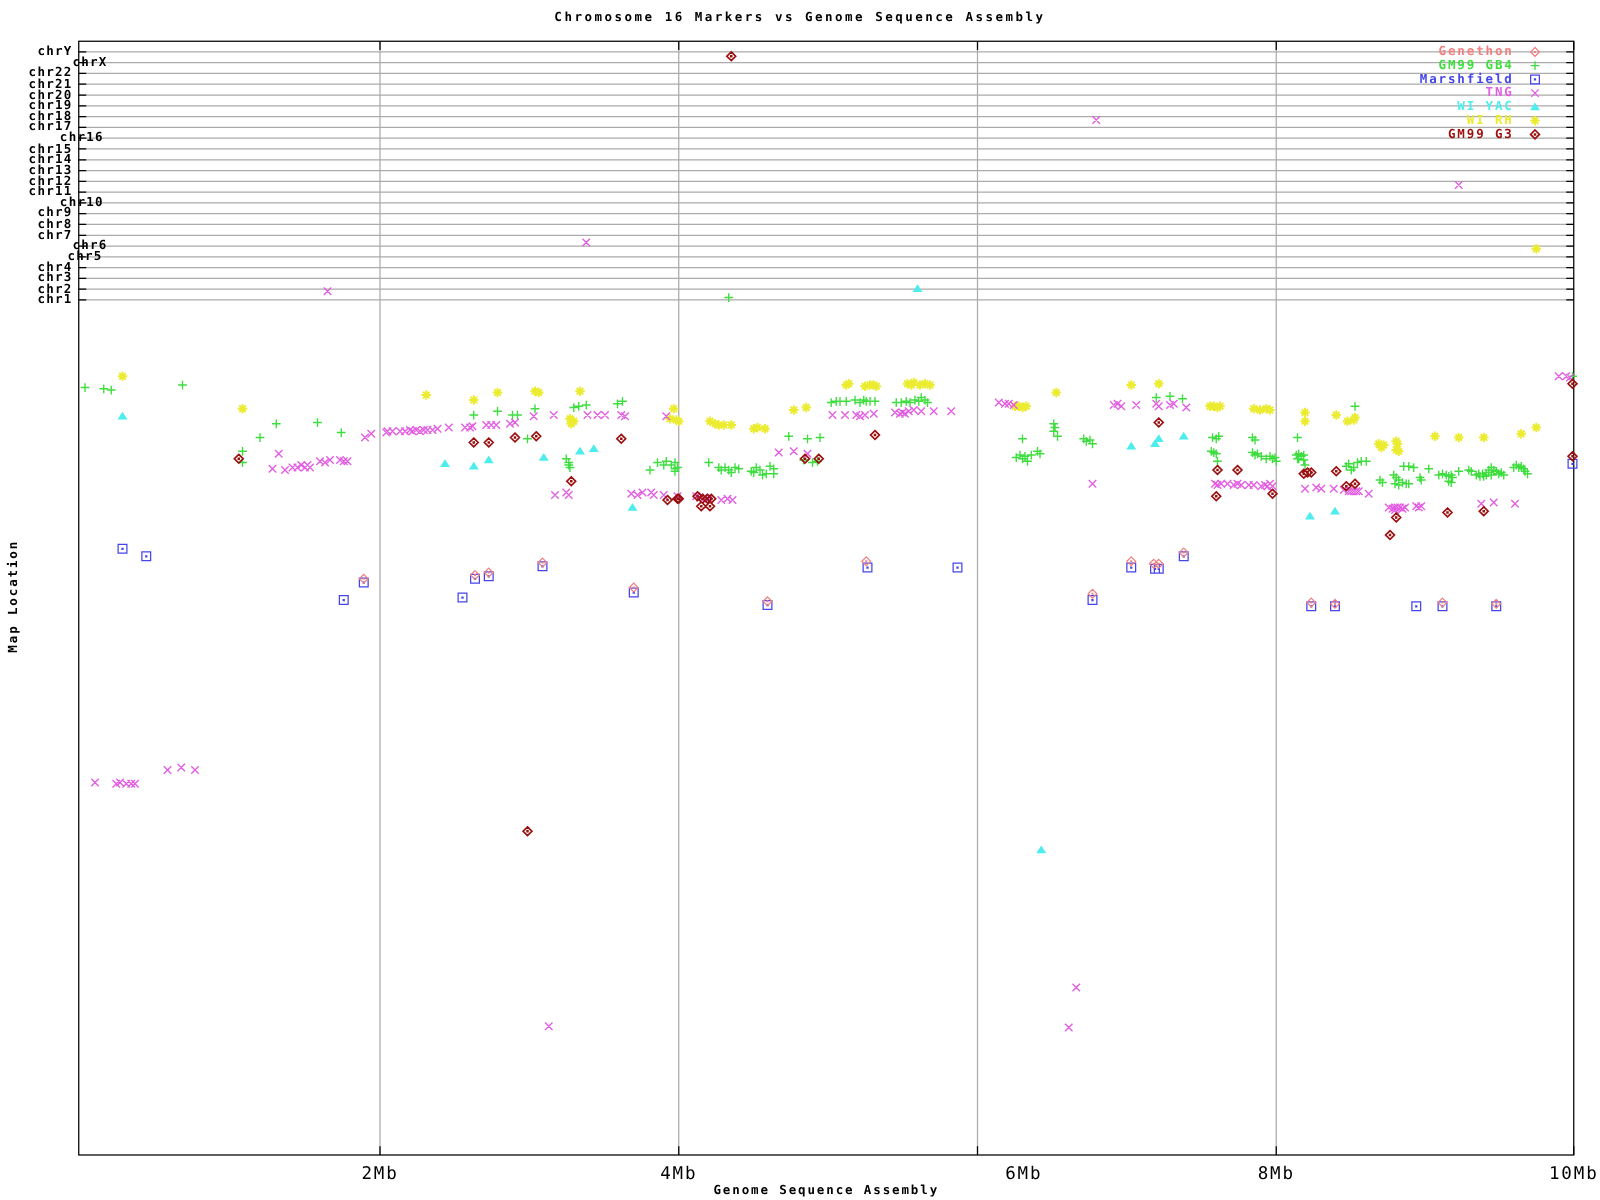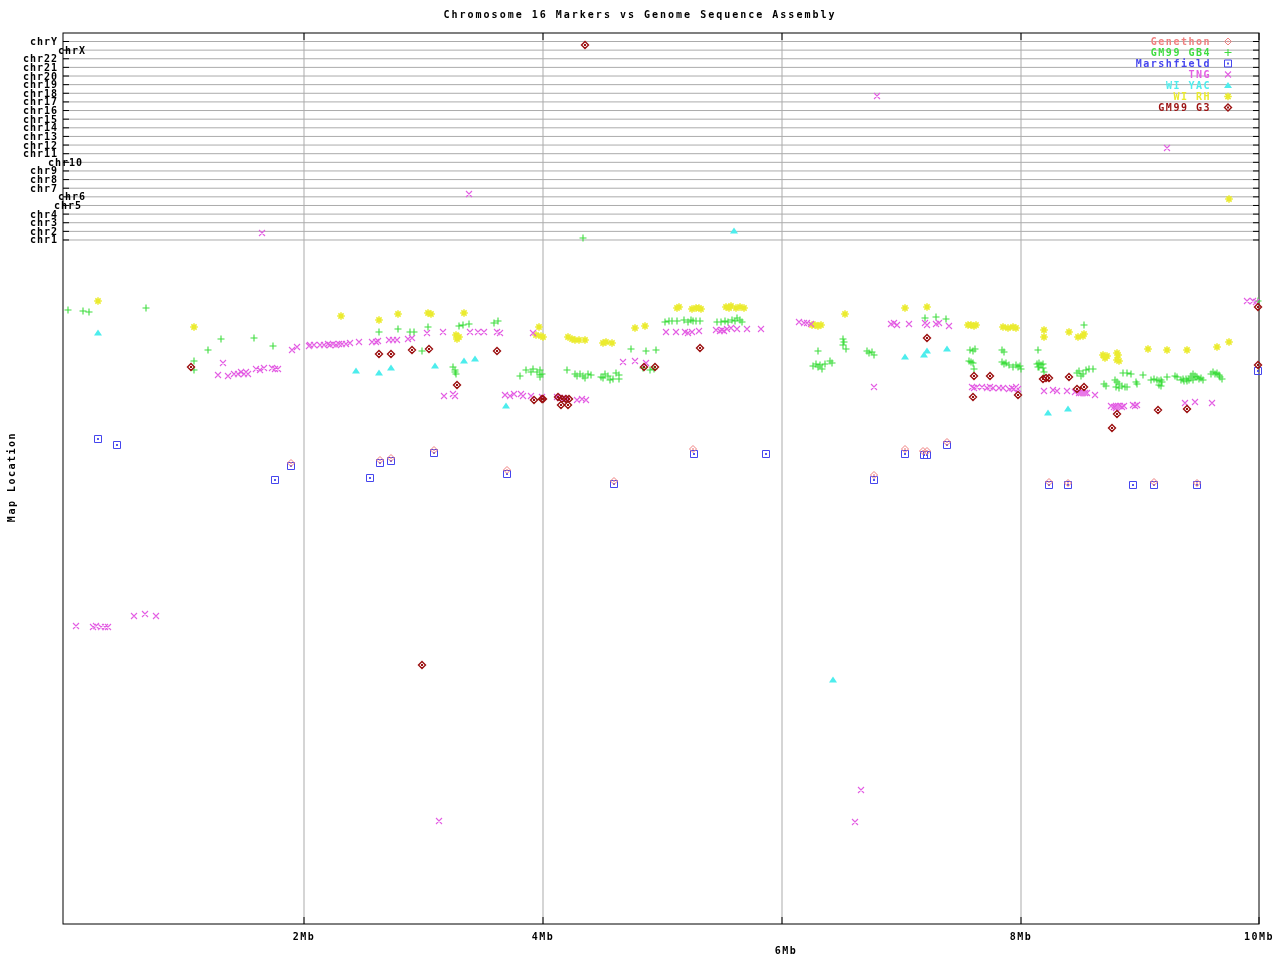--- a/index.html
+++ b/index.html
@@ -6,22 +6,22 @@
   .canvas{position:relative;width:1280px;height:960px;background:#fff;overflow:hidden;
           font-family:"DejaVu Sans Mono",monospace;color:#000}
   .title{position:absolute;top:9px;left:0;width:100%;text-align:center;
          font-size:10px;font-weight:bold;letter-spacing:2px;white-space:nowrap}
   .xlabel{position:absolute;top:947px;left:63px;width:1196px;text-align:center;
           font-size:10px;font-weight:bold;letter-spacing:1.5px}
   .ylabel{position:absolute;top:477px;left:11px;transform:translate(-50%,-50%) rotate(-90deg);
           font-size:10px;font-weight:bold;letter-spacing:1.5px;white-space:nowrap}
   .chrlab{position:absolute;left:0;width:58px;text-align:right;font-size:10px;
           font-weight:bold;letter-spacing:1px;line-height:9px;white-space:nowrap}
-  .xtick{position:absolute;top:931px;transform:translateX(-50%);font-size:10px;
-         font-weight:bold;letter-spacing:1.5px;white-space:nowrap}
+  .xtick{position:absolute;top:931px;transform:translateX(-50%);font-size:14px;
+         font-weight:normal;letter-spacing:1.5px;white-space:nowrap}
   .legend{position:absolute;top:36px;left:1000px;width:236px}
   .lrow{display:flex;align-items:center;justify-content:flex-end;height:11px;
         font-size:10px;font-weight:bold;letter-spacing:1.5px;white-space:nowrap}
   .lrow svg{margin-left:9px;flex:0 0 auto}
   svg.plot{position:absolute;top:0;left:0}
 </style>
 </head>
 <body>
 
 <div class="canvas">
@@ -58,41 +58,41 @@
     </svg>
   <div id="chr-labels">
       <div class="chrlab" style="top: 37px;">chrY</div>
       <div class="chrlab" style="top: 45.63px; padding-left: 28px;">chrX</div>
       <div class="chrlab" style="top: 54.26px;">chr22</div>
       <div class="chrlab" style="top: 62.89px;">chr21</div>
       <div class="chrlab" style="top: 71.52px;">chr20</div>
       <div class="chrlab" style="top: 80.15px;">chr19</div>
       <div class="chrlab" style="top: 88.78px;">chr18</div>
       <div class="chrlab" style="top: 97.41px;">chr17</div>
-      <div class="chrlab" style="top: 106.04px;">chr16</div>
+      <div class="chrlab" style="top: 106.04px; padding-left: 25px;">chr16</div>
       <div class="chrlab" style="top: 114.67px;">chr15</div>
       <div class="chrlab" style="top: 123.3px;">chr14</div>
       <div class="chrlab" style="top: 131.93px;">chr13</div>
       <div class="chrlab" style="top: 140.56px;">chr12</div>
       <div class="chrlab" style="top: 149.19px;">chr11</div>
       <div class="chrlab" style="top: 157.82px; padding-left: 25px;">chr10</div>
       <div class="chrlab" style="top: 166.45px;">chr9</div>
       <div class="chrlab" style="top: 175.08px;">chr8</div>
       <div class="chrlab" style="top: 183.71px;">chr7</div>
       <div class="chrlab" style="top: 192.34px; padding-left: 28px;">chr6</div>
       <div class="chrlab" style="top: 200.97px; margin-left: 24px;">chr5</div>
       <div class="chrlab" style="top: 209.6px;">chr4</div>
       <div class="chrlab" style="top: 218.23px;">chr3</div>
       <div class="chrlab" style="top: 226.86px;">chr2</div>
       <div class="chrlab" style="top: 235.49px;">chr1</div>
     </div>
   <div id="x-ticks">
       <div class="xtick" style="left: 304px;">2Mb</div>
       <div class="xtick" style="left: 543px;">4Mb</div>
-      <div class="xtick" style="left: 786px; margin-top: 14px;">6Mb</div>
+      <div class="xtick" style="left: 819px;">6Mb</div>
       <div class="xtick" style="left: 1021px;">8Mb</div>
       <div class="xtick" style="left: 1259px;">10Mb</div>
     </div>
   <div id="legend" class="legend">
       <div class="lrow">
         <span style="color: rgb(240, 128, 128); margin-left: 11px;">Genethon</span>
         <svg width="16" height="11">
           <path d="M8 2L11.5 5.5L8 9L4.5 5.5Z" stroke="#f08080" fill="none" stroke-width="1"></path>
           <path d="M7.2 4.7h1.6v1.6h-1.6Z" fill="#f08080"></path>
         </svg>
@@ -129,13 +129,14 @@
         </svg>
       </div>
       <div class="lrow">
         <span style="color: rgb(155, 16, 16);">GM99 G3</span>
         <svg width="16" height="11">
           <path d="M8 2L11.5 5.5L8 9L4.5 5.5Z" stroke="#9b1010" fill="none" stroke-width="1.4"></path>
           <path d="M7 4.5h2v2h-2Z" fill="#9b1010"></path>
         </svg>
       </div>
     </div>
+  <div class="xlabel">Genome Sequence Assembly</div>
 </div>
 
 </body></html>

